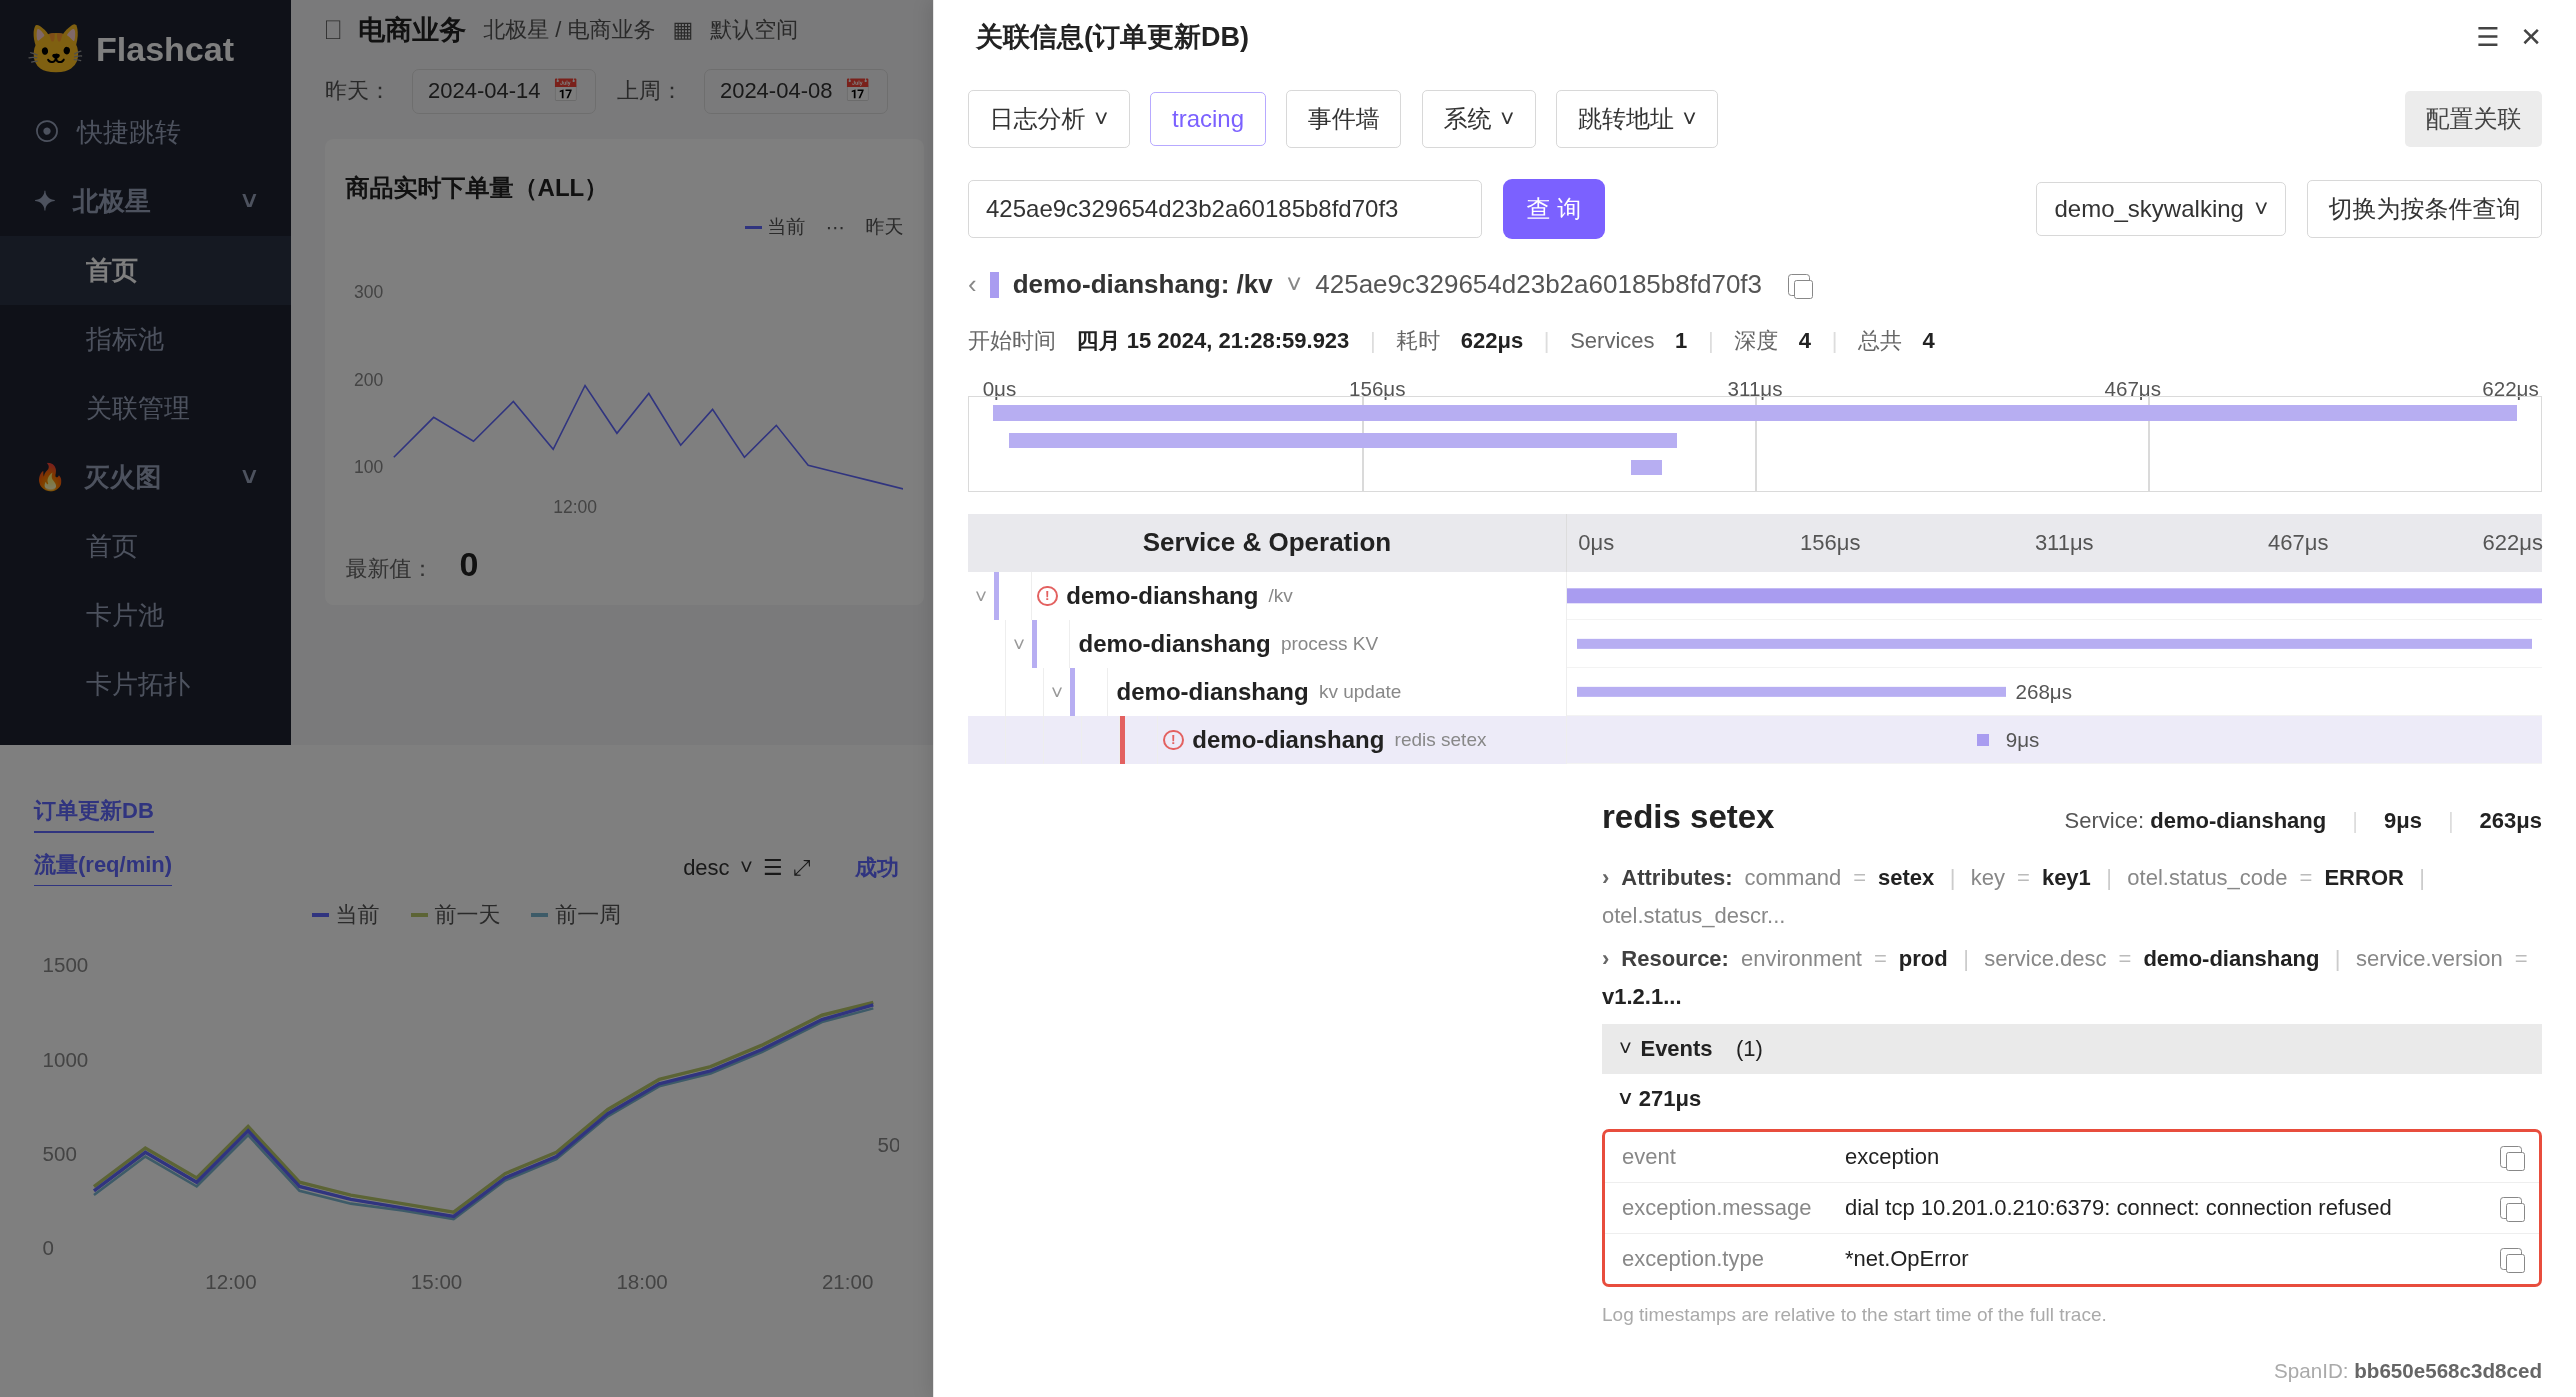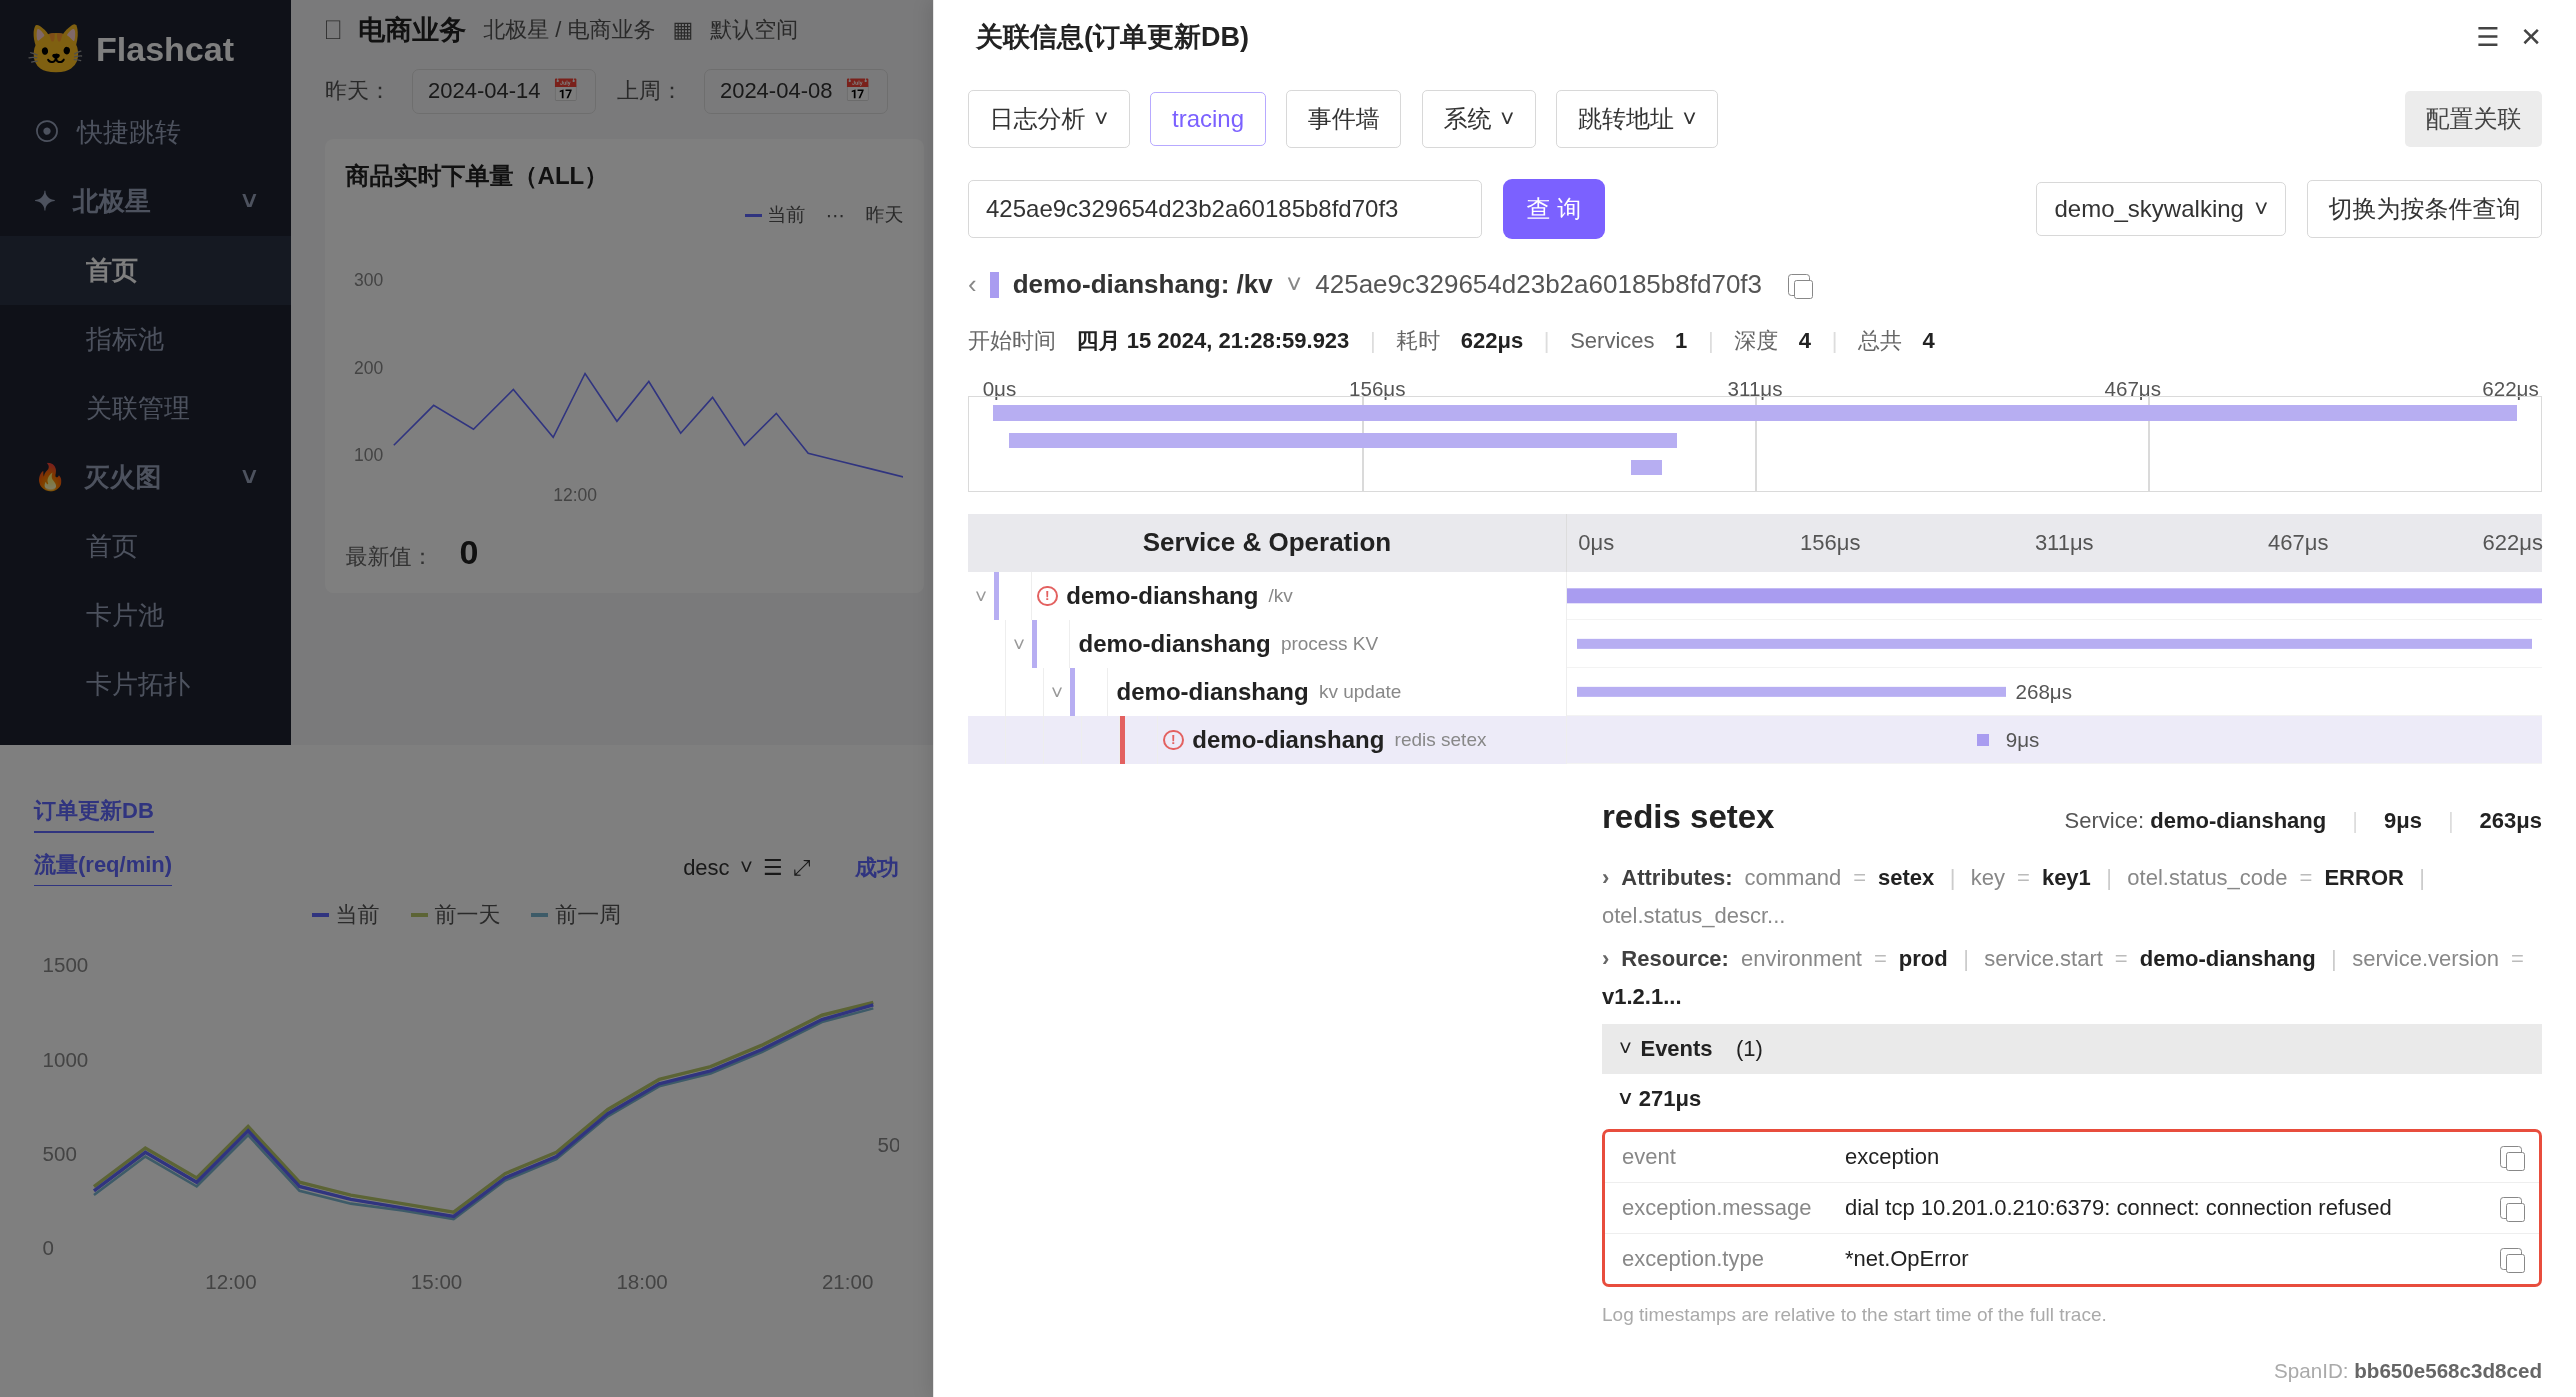--- a/index.html
+++ b/index.html
@@ -16,21 +16,21 @@
 .nav-item.active { background: #2b3244; color: #fff; font-weight: 600; }
 .nav-chev { margin-left: auto; }
 
 .main { position: absolute; left: 291px; top: 0; width: 2285px; height: 745px; background: #f5f5f7; z-index: 1; }
 .topbar { display: flex; align-items: center; padding: 12px 34px; gap: 17px; font-size: 22px; color: #555; }
 .topbar .title { color: #222; font-weight: 700; font-size: 27px; }
 .below-bar { display: flex; align-items: center; padding: 8.6px 34px; gap: 20.6px; font-size: 22px; color: #555; }
 .below-bar .boxed { border: 0.9px solid #ddd; border-radius: 6.9px; padding: 8.6px 15.4px; display: inline-flex; align-items: center; gap: 12px; color: #333; }
 
 .card { background: #fff; border-radius: 8.6px; margin: 17px 0 17px 34px; padding: 20.6px; width: 599px; }
-.card-title { font-size: 24px; font-weight: 700; color: #222; margin-bottom: 10.3px; }
+.card-title { font-size: 24px; font-weight: 700; color: #222; margin-bottom: 10.3px; margin-top: 12px; }
 .legend-row { display: flex; gap: 20.6px; align-items: center; justify-content: flex-end; font-size: 19px; color: #555; }
 .legend-row .lg { display: flex; align-items: center; gap: 5.1px; }
 .lg-dash { width: 17px; height: 2.6px; }
 .mini-chart { height: 291px; position: relative; }
 .mini-chart svg { width: 100%; height: 100%; }
 .stats-row { display: flex; gap: 26px; font-size: 22px; color: #666; align-items: baseline; padding-top: 13.7px; }
 .stats-row .big { font-size: 34px; font-weight: 700; color: #222; }
 
 .bottom { position: absolute; left: 0; top: 745px; width: 933px; height: 653px; background: #fff; z-index: 2; padding: 51px 34px; }
 .bot-title { font-size: 22px; font-weight: 700; color: #6168ff; border-bottom: 2.6px solid #6168ff; width: fit-content; padding-bottom: 5.1px; margin-bottom: 17px; }
@@ -433,21 +433,21 @@
         <span class="vsep2">|</span>
       <span class="k">otel.status_descr...</span>
     </div>
     <div class="kv-row">
       <span class="chev">›</span>
       <span class="lbl">Resource:</span>
       <span class="k">environment</span>
         <span class="eq">=</span>
         <span class="v">prod</span>
         <span class="vsep2">|</span>
-      <span class="k">service.start</span>
+      <span class="k">service.desc</span>
         <span class="eq">=</span>
         <span class="v">demo-dianshang</span>
         <span class="vsep2">|</span>
       <span class="k">service.version</span>
         <span class="eq">=</span>
         <span class="v">v1.2.1...</span>
     </div>
     <div class="events-hdr">
       <span>˅</span>
       <b>Events</b>&nbsp;<span>(1)</span>

